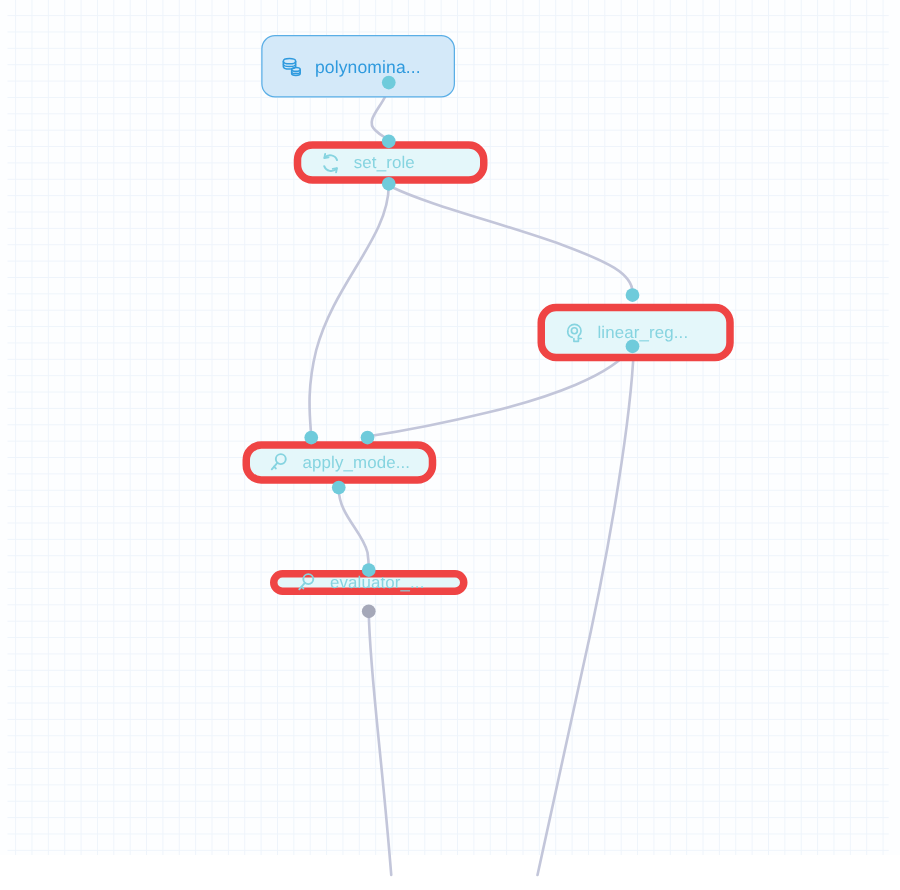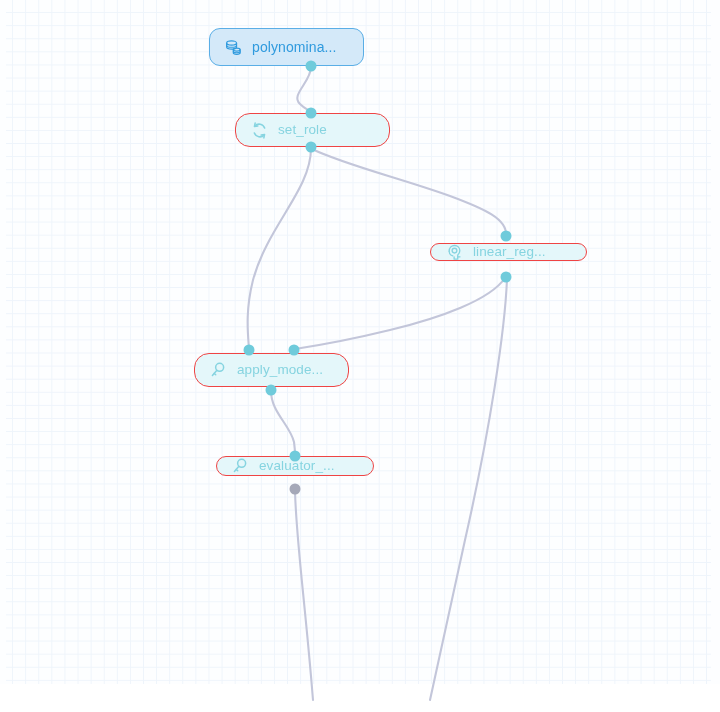--- a/index.html
+++ b/index.html
@@ -69,21 +69,21 @@
   }
 
   
   .node {
     position: absolute;
     box-sizing: border-box;
     display: flex;
     align-items: center;
     border-radius: 15px;
     background: #e4f7fa;
-    border: 1px solid #ef4444;
+    border: 6px solid #ef4444;
     padding: 0 14px;
     height: 34px;
     white-space: nowrap;
   }
   .node.selected {
     background: #d4e9f9;
     border: 1px solid #5aaee6;
     border-radius: 11px;
     height: 38px;
   }
@@ -135,21 +135,21 @@
       <path d="M 311,67 C 311,82 290,95 300,104 C 305,109 309,110 311,112" class="edge-path" stroke="#c3c6da"></path>
       <path d="M 311,148 C 311,190 268,225 253,280 C 245,312 248,334 249,349" class="edge-path" stroke="#c3c6da"></path>
       <path d="M 312,149 C 345,165 400,178 450,196 C 485,209 507,219 506,235" class="edge-path" stroke="#c3c6da"></path>
       <path d="M 505,278 C 490,300 440,318 390,330 C 345,341 308,347 295,349" class="edge-path" stroke="#c3c6da"></path>
       <path d="M 271,391 C 271,412 290,425 294,442 C 295,449 295,453 295,455" class="edge-path" stroke="#c3c6da"></path>
       <path d="M 295,490 C 296,540 305,600 313,700" class="edge-path" stroke="#c3c6da"></path>
       <path d="M 507,279 C 505,330 490,430 465,540 C 450,610 438,665 430,700" class="edge-path" stroke="#c3c6da"></path>
     </svg>
 
   <div id="nodes-layer">
-      <div class="node selected" style="left: 209px; top: 28px; width: 155px; height: 38px;">
+      <div class="node selected" style="left: 209px; top: 28px; width: 155px; height: 50px;">
         <span class="node-icon">
           <svg viewBox="0 0 20 20" width="19" height="19">
             <ellipse cx="8" cy="5.2" rx="5.2" ry="2.2" fill="none" stroke="#2f9ade" stroke-width="1.3"></ellipse>
             <path d="M2.8 5.2 V 9.6 C 2.8 10.8 5.1 11.8 8 11.8 C 10.9 11.8 13.2 10.8 13.2 9.6 V 5.2" fill="none" stroke="#2f9ade" stroke-width="1.3"></path>
             <path d="M2.8 7.5 C 2.8 8.7 5.1 9.7 8 9.7 C 10.9 9.7 13.2 8.7 13.2 7.5" fill="none" stroke="#2f9ade" stroke-width="1.1"></path>
             <ellipse cx="13.4" cy="12.2" rx="3.6" ry="1.6" fill="none" stroke="#2f9ade" stroke-width="1.3"></ellipse>
             <path d="M9.8 12.2 V 15.6 C 9.8 16.5 11.4 17.2 13.4 17.2 C 15.4 17.2 17 16.5 17 15.6 V 12.2" fill="none" stroke="#2f9ade" stroke-width="1.3"></path>
             <path d="M9.8 14 C 9.8 14.9 11.4 15.6 13.4 15.6 C 15.4 15.6 17 14.9 17 14" fill="none" stroke="#2f9ade" stroke-width="1.1"></path>
           </svg>
         </span>
@@ -159,21 +159,21 @@
         <span class="node-icon">
           <svg viewBox="0 0 20 20" width="19" height="19">
             <path d="M15.4 7.4 A 6.2 6.2 0 0 0 5.0 5.4" fill="none" stroke="#86d4e0" stroke-width="1.7" stroke-linecap="round"></path>
             <path d="M4.6 12.6 A 6.2 6.2 0 0 0 15.0 14.6" fill="none" stroke="#86d4e0" stroke-width="1.7" stroke-linecap="round"></path>
             <path d="M5.4 2.2 L 4.7 5.8 L 8.2 5.2" fill="none" stroke="#86d4e0" stroke-width="1.6" stroke-linecap="round" stroke-linejoin="round"></path>
             <path d="M14.6 17.8 L 15.3 14.2 L 11.8 14.8" fill="none" stroke="#86d4e0" stroke-width="1.6" stroke-linecap="round" stroke-linejoin="round"></path>
           </svg>
         </span>
         <span class="node-label">set_role</span>
       </div>
-      <div class="node" style="left: 430px; top: 243px; width: 157px; height: 18px;">
+      <div class="node" style="left: 430px; top: 243px; width: 157px; height: 46px;">
         <span class="node-icon">
           <svg viewBox="0 0 20 20" width="19" height="19">
             <path d="M4.4 8.6 C 4.4 4.9 7.0 2.6 10.1 2.6 C 13.2 2.6 15.6 5.0 15.6 8.2 C 15.6 10.2 14.6 11.6 13.4 12.6 L 13.4 17.0 L 9.6 17.0 L 9.6 14.6" fill="none" stroke="#86d4e0" stroke-width="1.4" stroke-linejoin="round" stroke-linecap="round"></path>
             <path d="M4.4 8.6 C 4.4 11.3 6.2 13.1 8.2 13.6" fill="none" stroke="#86d4e0" stroke-width="1.4" stroke-linecap="round"></path>
             <circle cx="10.0" cy="8.0" r="2.5" fill="none" stroke="#86d4e0" stroke-width="1.4"></circle>
             <path d="M13.4 14.6 L 15.8 14.6" fill="none" stroke="#86d4e0" stroke-width="1.3" stroke-linecap="round"></path>
           </svg>
         </span>
         <span class="node-label">linear_reg...</span>
       </div>

